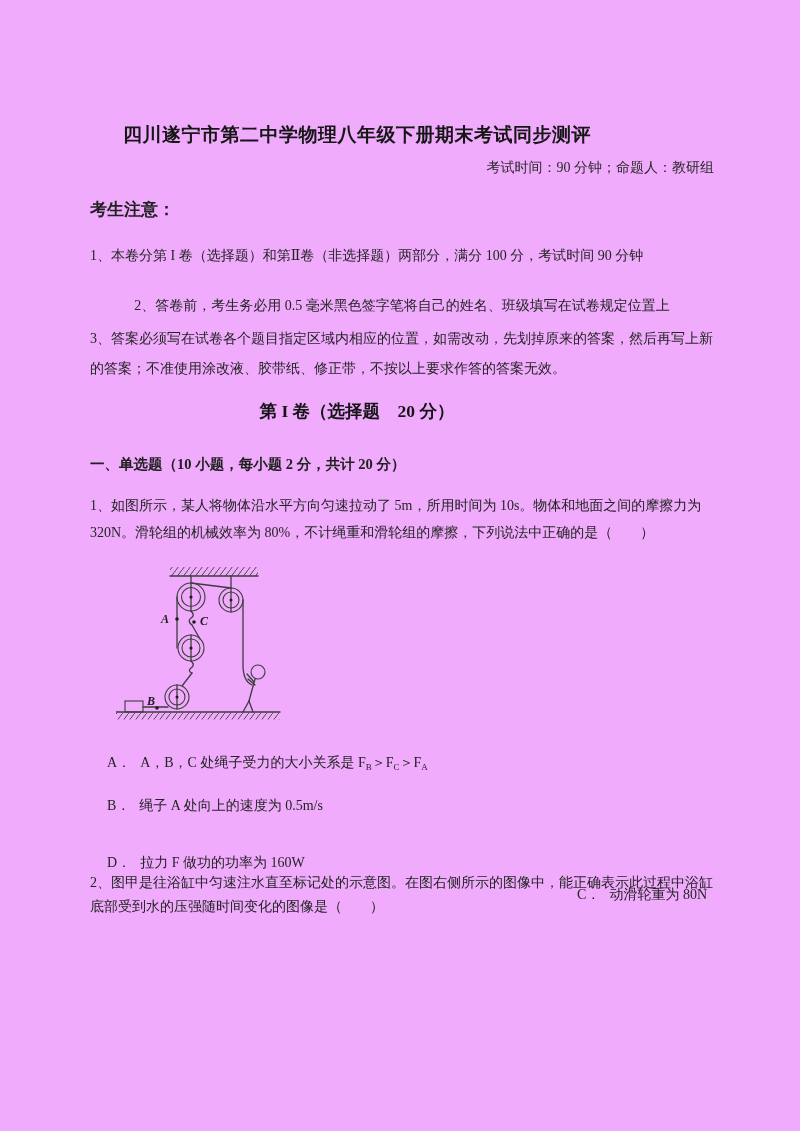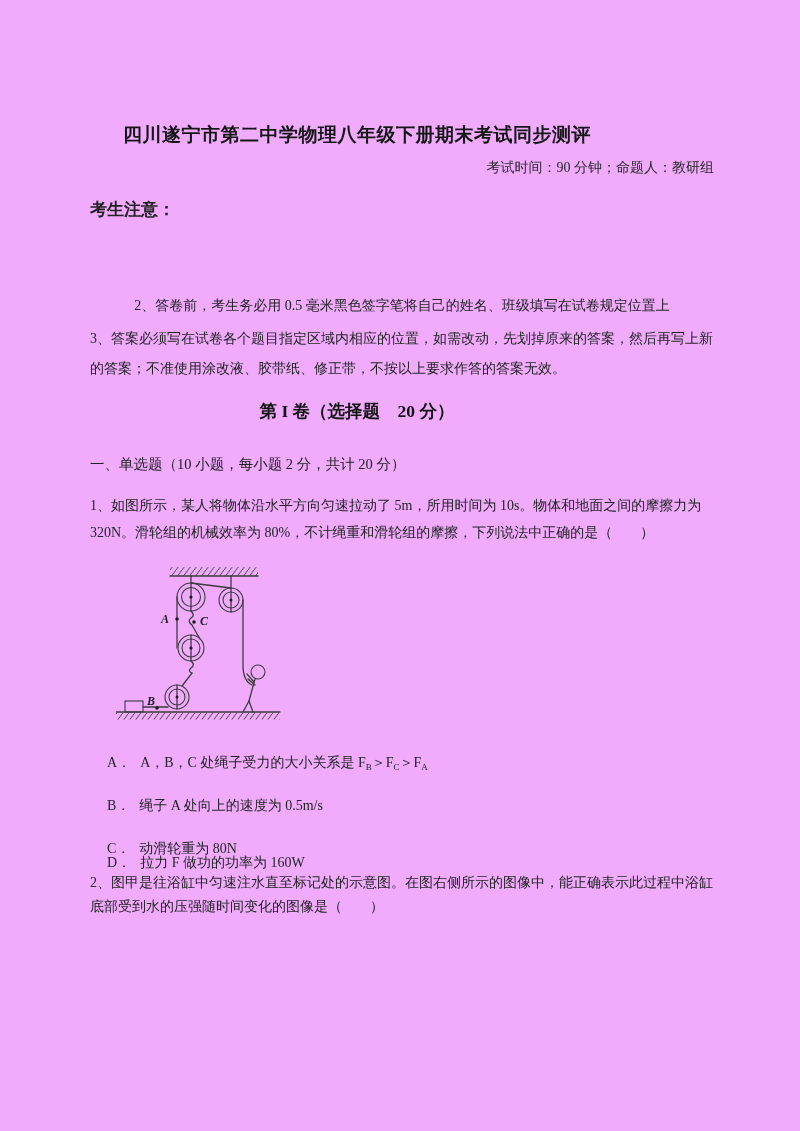--- a/index.html
+++ b/index.html
@@ -15,43 +15,44 @@
   .abs { position:absolute; }
   .centered { left:0; width:714px; text-align:center; }
   .exam-title { top:122px; font-size:19px; font-weight:bold; line-height:26px; letter-spacing:0.5px; color:#161616; }
   .exam-subtitle { top:158px; font-size:14px; line-height:20px; color:#2a2a2a;text-align:right; }
   .notice-label { top:200px; left:90px; font-size:17px; font-weight:bold; line-height:20px; }
   .note { left:90px; width:624px; font-size:14px; line-height:30px; color:#242424; }
   .note-1 { top:241px; }
   .note-2 { top:291px;text-align:center; }
   .note-3 { top:324px; }
   .section-heading { top:399px; font-size:17.5px; font-weight:bold; line-height:24px; color:#141414; }
-  .subsection-heading { top:454px; left:90px; font-size:14.5px; font-weight:normal; line-height:20px; }
+  .subsection-heading { top:454px; left:90px; font-size:14.5px; font-weight:bold; line-height:20px; }
   .question { left:90px; width:624px; font-size:14px; color:#242424; }
   .q1-text { top:492px; line-height:27px; }
   .q2-text { top:871px; line-height:24px; }
   .figure-wrap { top:562px; left:116px; width:166px; height:158px; }
   .option-row { left:107px; width:600px; font-size:14px; line-height:20px; color:#242424; }
-  .opt-a { top:753px; } .opt-b { top:796px; } .opt-c { top:839px; } .opt-d { top:853px; }
+  .opt-a { top:753px; } .opt-b { top:796px; } .opt-c { top:885px;text-align:right; } .opt-d { top:853px; }
   .option-label { margin-right:9px; }
   .option-text sub { font-size:9px; vertical-align:-3px; }
   svg .ln { stroke:#3c3c3c; stroke-width:1.3; fill:none; stroke-linecap:round; }
   svg .thin { stroke:#3c3c3c; stroke-width:1.1; fill:none; }
   svg .dot { fill:#1c1c1c; stroke:none; }
   svg text { font-family:"Liberation Serif","DejaVu Serif",serif; font-style:italic; font-weight:bold; font-size:12px; fill:#1c1c1c; }
 </style>
 </head>
 <body>
 
 <div class="page">
 
   <div class="abs centered exam-title">四川遂宁市第二中学物理八年级下册期末考试同步测评</div>
   <div class="abs centered exam-subtitle">考试时间：90 分钟；命题人：教研组</div>
 
   <div class="abs notice-label">考生注意：</div>
+  <div class="abs note note-1">1、本卷分第 I 卷（选择题）和第Ⅱ卷（非选择题）两部分，满分 100 分，考试时间 90 分钟</div>
   <div class="abs note note-2">2、答卷前，考生务必用 0.5 毫米黑色签字笔将自己的姓名、班级填写在试卷规定位置上</div>
   <div class="abs note note-3">3、答案必须写在试卷各个题目指定区域内相应的位置，如需改动，先划掉原来的答案，然后再写上新的答案；不准使用涂改液、胶带纸、修正带，不按以上要求作答的答案无效。</div>
 
   <div class="abs centered section-heading">第 I 卷（选择题　20 分）</div>
   <div class="abs subsection-heading">一、单选题（10 小题，每小题 2 分，共计 20 分）</div>
 
   <div class="abs question q1-text">1、如图所示，某人将物体沿水平方向匀速拉动了 5m，所用时间为 10s。物体和地面之间的摩擦力为 320N。滑轮组的机械效率为 80%，不计绳重和滑轮组的摩擦，下列说法中正确的是（　　）</div>
 
   <div class="abs figure-wrap">
     <svg width="166" height="158" viewBox="0 0 166 158">

